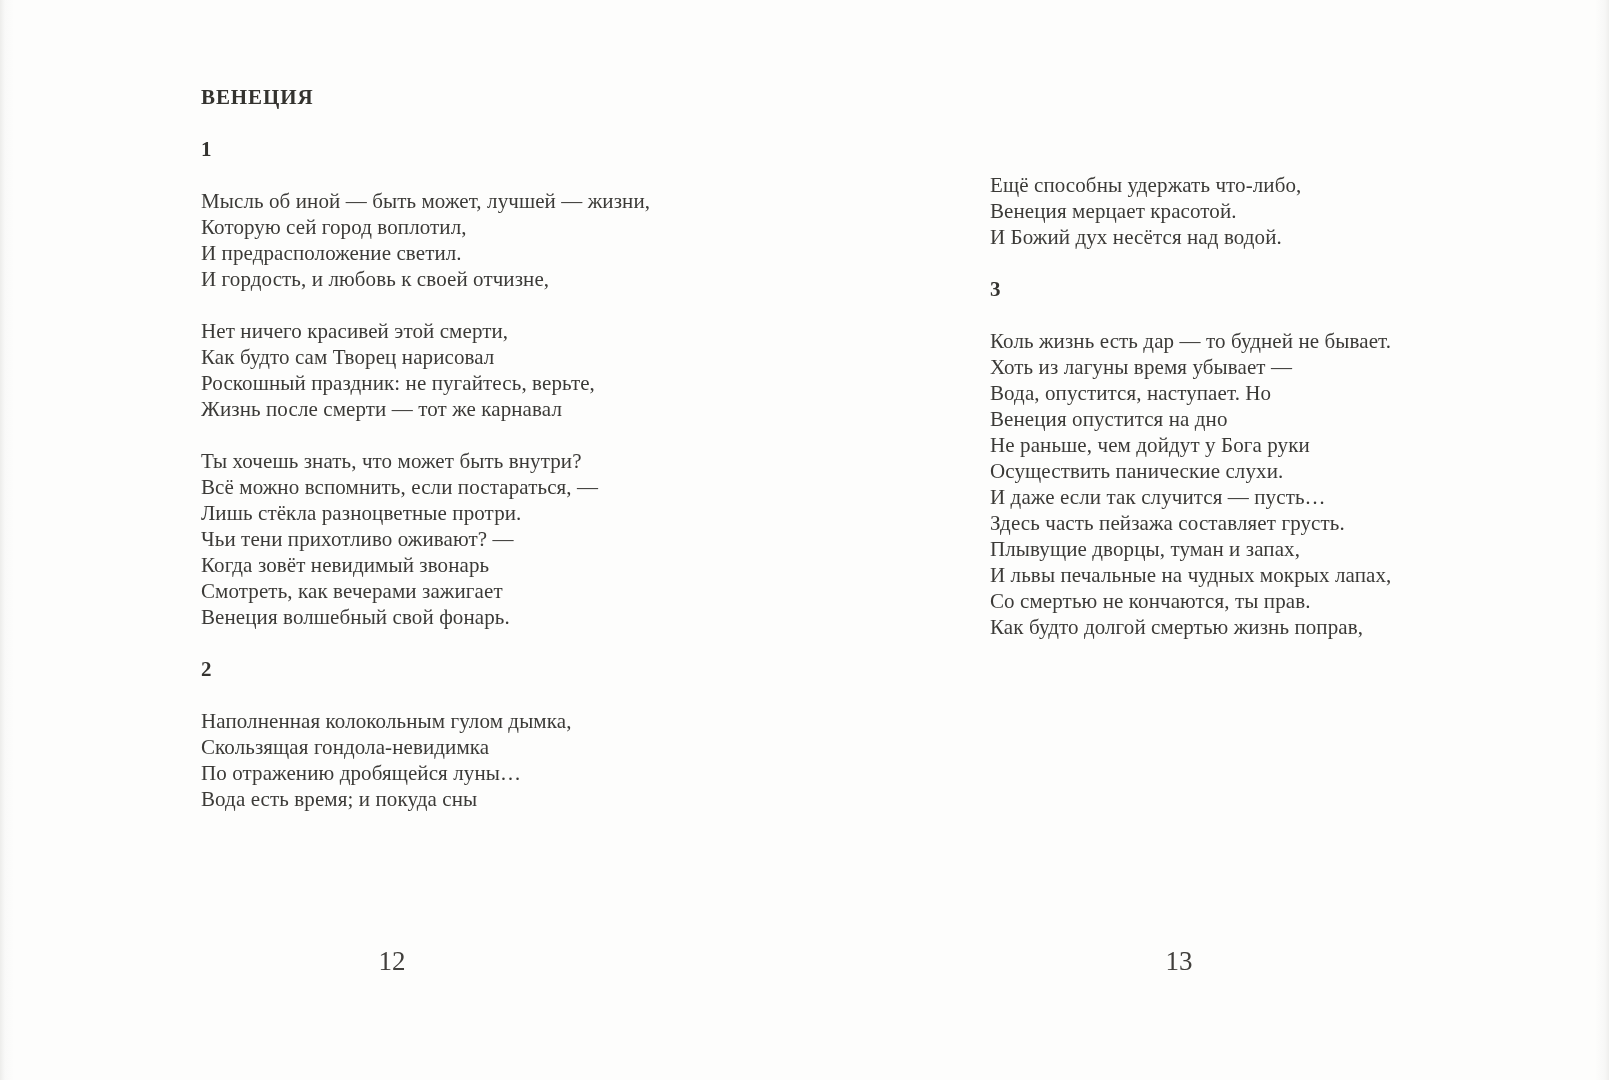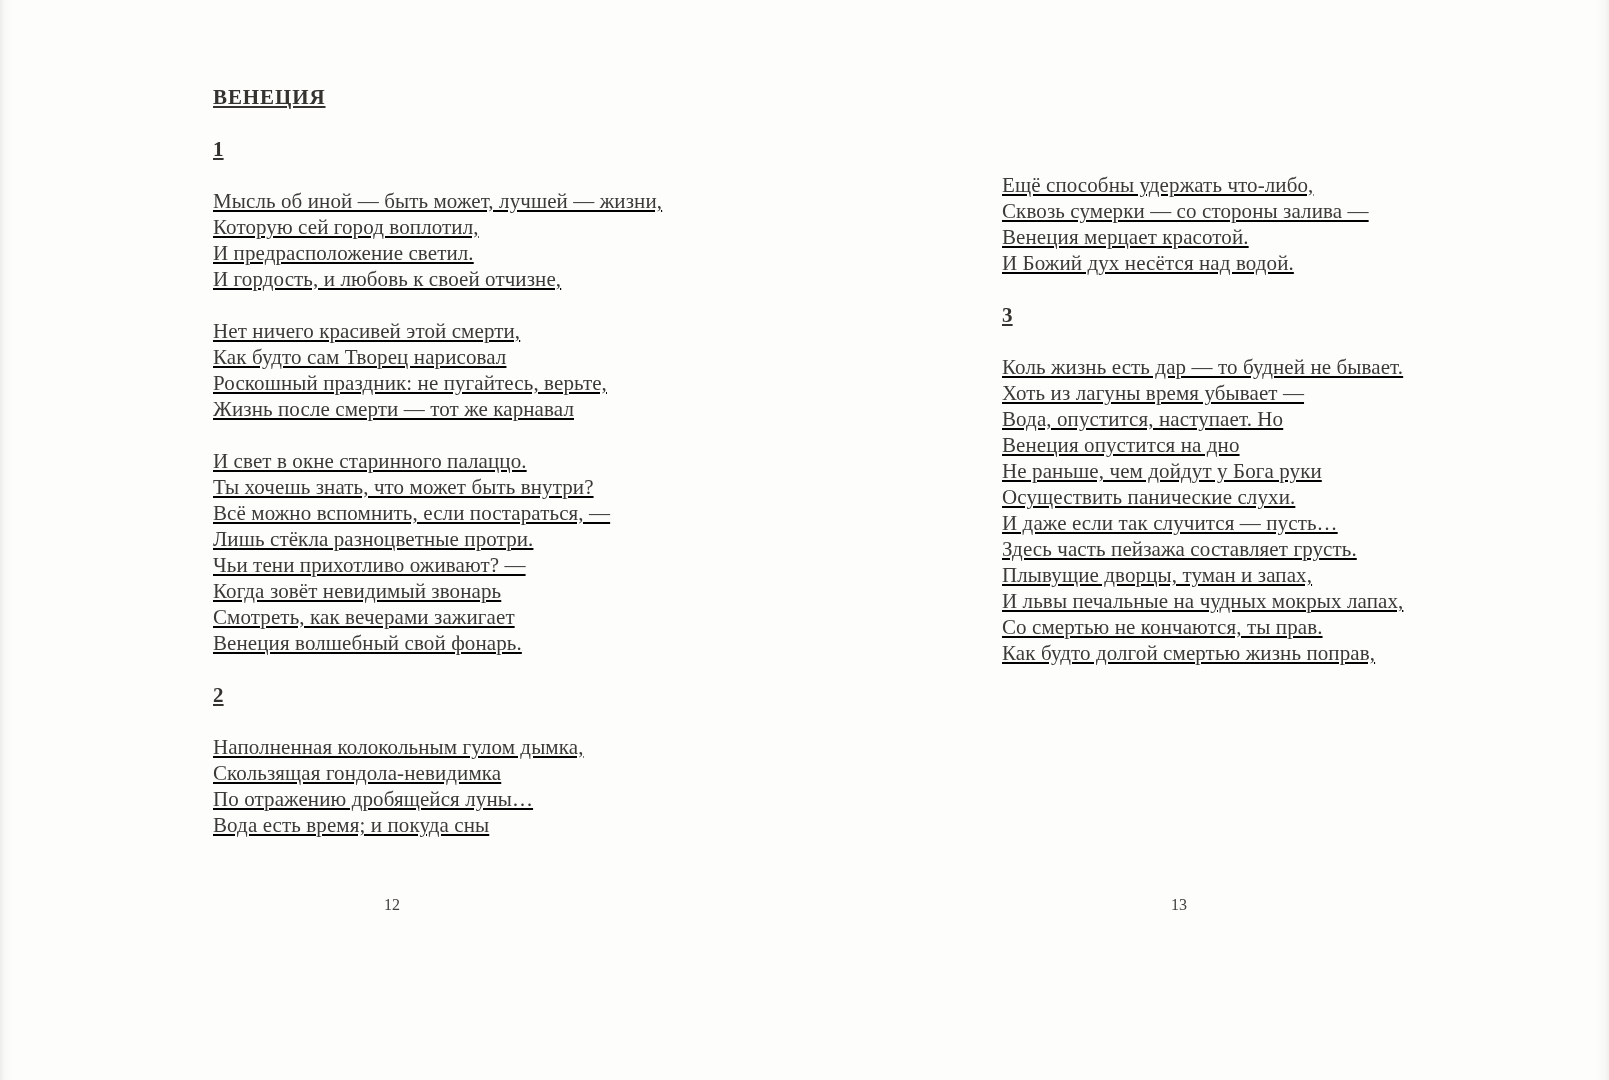--- a/index.html
+++ b/index.html
@@ -28,38 +28,38 @@
   #left-col  { left: 197px; top: 84px;  width: 580px; }
   #right-col { left: 986px; top: 172px; width: 560px; }
 
   .line {
     height: 26px;
     line-height: 26px;
     font-size: 21px;
     color: #3b3a37;
     letter-spacing: 0.1px;
   }
-  .block { margin: 0 0 26px 16px; text-decoration: underline; }
+  .block { margin: 0 0 26px 4px; }
   .block:last-child { margin-bottom: 0; }
 
   .title {
     font-weight: 600;
     letter-spacing: 0.9px;
     color: #34332f;
   }
   .number {
     font-weight: 600;
     color: #34332f;
   }
   .pagenum {
     position: absolute;
-    top: 892px;
+    top: 948px;
     height: 26px;
     line-height: 26px;
-    font-size: 16px;
+    font-size: 27px;
     color: #413f3c;
     transform: translateX(-50%);
   }
   #pagenum-left  { left: 392px; }
   #pagenum-right { left: 1179px; font-family: Liberation Serif, serif; }
 </style>
 </head>
 <body>
 
 <div class="spread">
@@ -72,41 +72,39 @@
         <div class="line">И предрасположение светил.</div>
         <div class="line">И гордость, и любовь к своей отчизне,</div>
       </div>
       <div class="block">
         <div class="line">Нет ничего красивей этой смерти,</div>
         <div class="line">Как будто сам Творец нарисовал</div>
         <div class="line">Роскошный праздник: не пугайтесь, верьте,</div>
         <div class="line">Жизнь после смерти — тот же карнавал</div>
       </div>
       <div class="block">
-        <div class="line">И свет в окне старинного палаццо.</div>
         <div class="line">Ты хочешь знать, что может быть внутри?</div>
         <div class="line">Всё можно вспомнить, если постараться, —</div>
         <div class="line">Лишь стёкла разноцветные протри.</div>
         <div class="line">Чьи тени прихотливо оживают? —</div>
         <div class="line">Когда зовёт невидимый звонарь</div>
         <div class="line">Смотреть, как вечерами зажигает</div>
         <div class="line">Венеция волшебный свой фонарь.</div>
       </div>
       <div class="block line number">2</div>
       <div class="block">
         <div class="line">Наполненная колокольным гулом дымка,</div>
         <div class="line">Скользящая гондола-невидимка</div>
         <div class="line">По отражению дробящейся луны…</div>
         <div class="line">Вода есть время; и покуда сны</div>
       </div>
     </div>
   <div class="page-col" id="right-col">
       <div class="block">
         <div class="line">Ещё способны удержать что-либо,</div>
-        <div class="line">Сквозь сумерки — со стороны залива —</div>
         <div class="line">Венеция мерцает красотой.</div>
         <div class="line">И Божий дух несётся над водой.</div>
       </div>
       <div class="block line number">3</div>
       <div class="block">
         <div class="line">Коль жизнь есть дар — то будней не бывает.</div>
         <div class="line">Хоть из лагуны время убывает —</div>
         <div class="line">Вода, опустится, наступает. Но</div>
         <div class="line">Венеция опустится на дно</div>
         <div class="line">Не раньше, чем дойдут у Бога руки</div>

